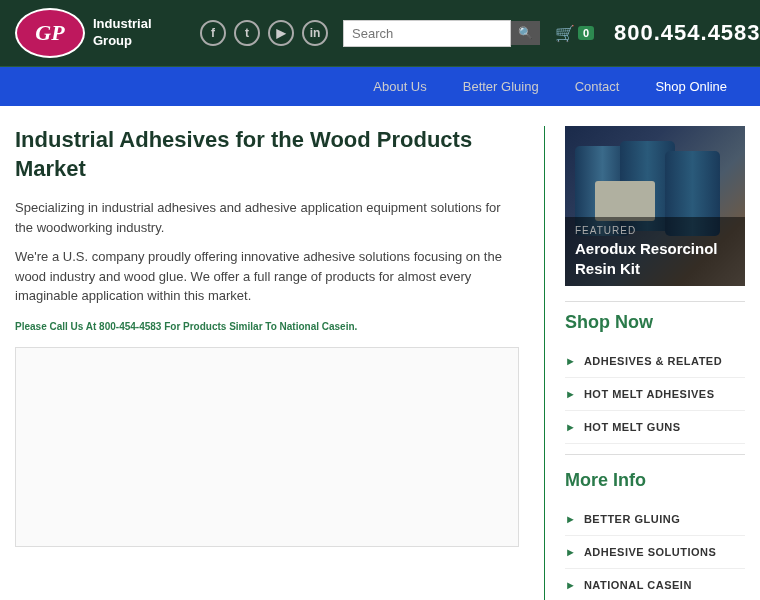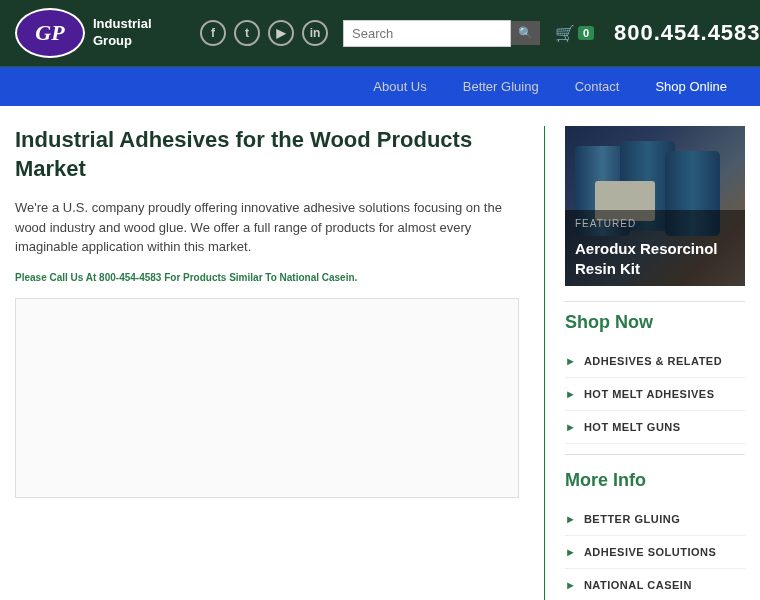--- a/index.html
+++ b/index.html
@@ -15,21 +15,21 @@
     }
     .logo-area {
       display: flex;
       align-items: center;
       gap: 8px;
       min-width: 160px;
     }
     .logo-oval {
       width: 70px;
       height: 50px;
-      background: #4c1d95;
+      background: #be185d;
       border-radius: 50%;
       border: 2px solid #fff;
       display: flex;
       align-items: center;
       justify-content: center;
       overflow: hidden;
       flex-shrink: 0;
     }
     .logo-cp {
       color: #fff;
@@ -187,21 +187,21 @@
       right: 0;
       background: rgba(0,0,0,0.5);
       color: #fff;
       padding: 8px 10px;
     }
     .featured-label {
       font-size: 10px;
       color: #aaa;
       text-transform: uppercase;
       letter-spacing: 1px;
-      margin-bottom: 10px;
+      margin-bottom: 3px;
     }
     .featured-title {
       font-size: 15px;
       font-weight: bold;
       color: #fff;
       line-height: 1.3;
     }
     
     .barrel {
       position: absolute;
@@ -299,20 +299,21 @@
   <a class="nav-item">About Us</a>
   <a class="nav-item">Better Gluing</a>
   <a class="nav-item">Contact</a>
   <a class="nav-item active">Shop Online</a>
 </nav>
 
 <div class="main-content">
 
   <div class="left-column">
     <h1 class="page-title">Industrial Adhesives for the Wood Products Market</h1>
+    <p class="intro-text">Specializing in industrial adhesives and adhesive application equipment solutions for the woodworking industry.</p>
     <p class="intro-text">We're a U.S. company proudly offering innovative adhesive solutions focusing on the wood industry and wood glue. We offer a full range of products for almost every imaginable application within this market.</p>
     <p class="call-us-text">Please Call Us At 800-454-4583 For Products Similar To National Casein.</p>
     <div class="content-box"></div>
   </div>
 
   <div class="right-column">
 
     <div class="featured-image">
       <div class="barrel barrel-1"></div>
       <div class="barrel barrel-2"></div>

